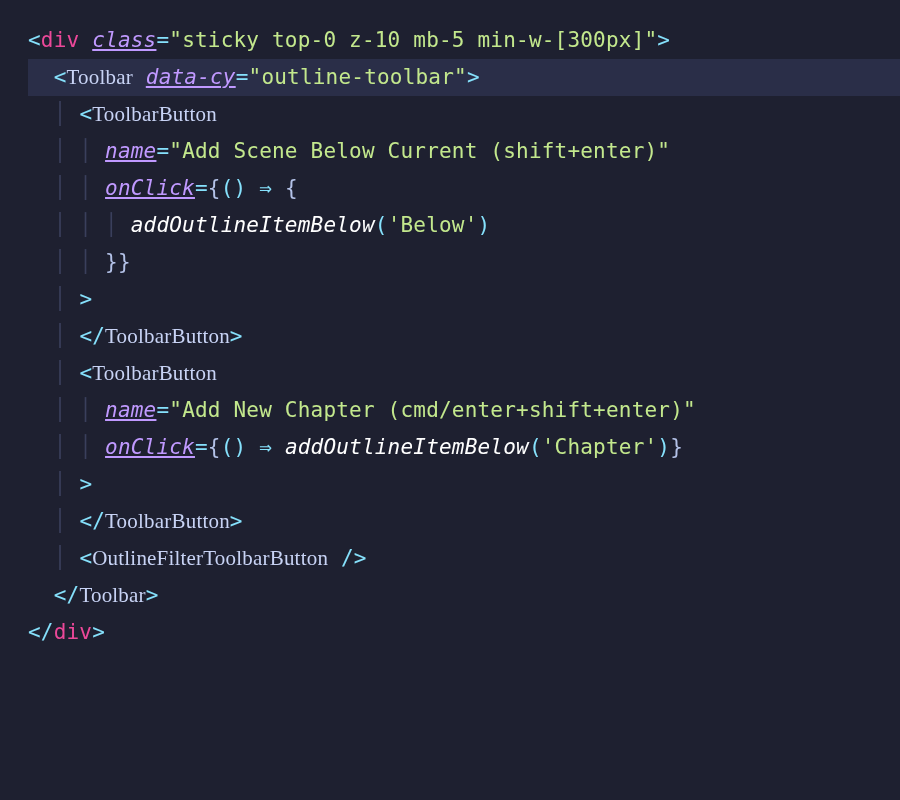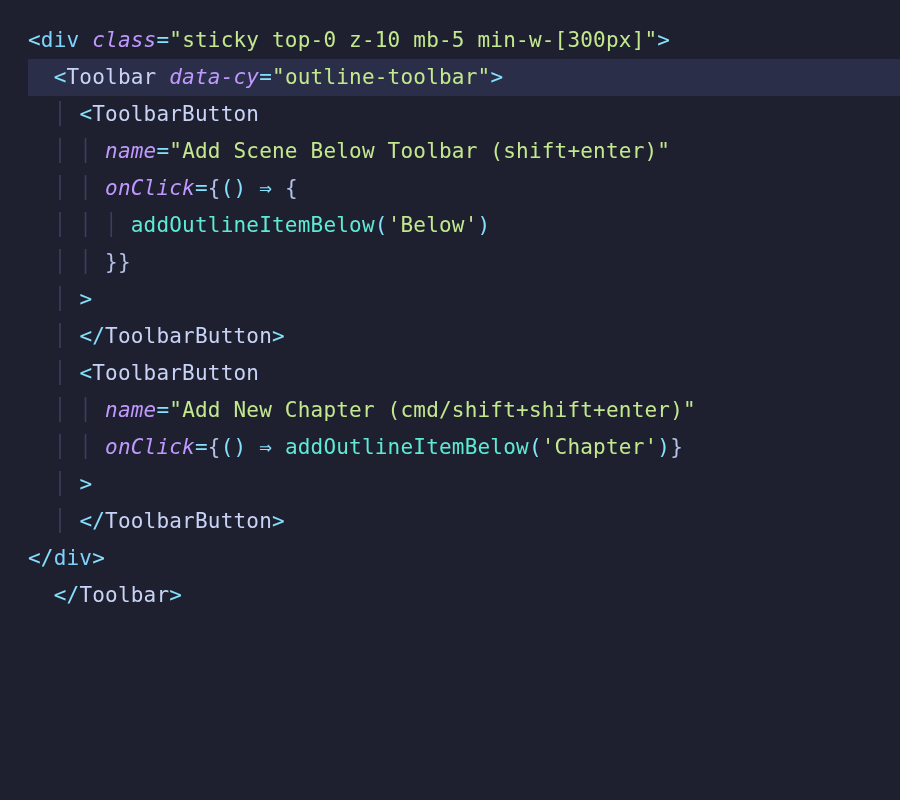--- a/index.html
+++ b/index.html
@@ -19,64 +19,65 @@
     white-space: pre;
     position: relative;
   }
   .line.highlighted {
     background: #2a2e48;
   }
   .guide {
     color: #3a3f5c;
   }
   .bracket  { color: #86e1fc; }
-  .tag      { color: #7dd3fc; text-align: right; }
-  .comp     { color: #c8d3f5; }
-  .attr-it  { color: #c099ff; font-style: italic; }
+  .tag      { color: #ec4899; text-align: right; }
+  .comp     { color: #c8d3f5; font-family: Liberation Serif, serif; }
+  .attr-it  { color: #c099ff; font-style: italic; text-decoration: underline; }
   .eq       { color: #86e1fc; }
   .str      { color: #c3e88d; }
   .brace    { color: #b4c2e8; }
   .paren    { color: #86e1fc; }
   .arrow    { color: #86e1fc; }
-  .fn       { color: #5eead4; }
+  .fn       { color: #ffffff; font-style: italic; }
   .slash    { color: #86e1fc; }
 </style>
 </head>
 <body>
 
 <div>
 
 <div class="line"><span class="bracket">&lt;</span><span class="tag">div</span><span> </span><span class="attr-it">class</span><span class="eq">=</span><span class="str">"</span><span class="str">sticky top-0 z-10 mb-5 min-w-[300px]</span><span class="str">"</span><span class="bracket">&gt;</span></div>
 
 <div class="line highlighted"><span class="guide">  </span><span class="bracket">&lt;</span><span class="comp">Toolbar</span><span> </span><span class="attr-it">data-cy</span><span class="eq">=</span><span class="str">"</span><span class="str">outline-toolbar</span><span class="str">"</span><span class="bracket">&gt;</span></div>
 
 <div class="line"><span class="guide">  │ </span><span class="bracket">&lt;</span><span class="comp">ToolbarButton</span></div>
 
-<div class="line"><span class="guide">  │ │ </span><span class="attr-it">name</span><span class="eq">=</span><span class="str">"</span><span class="str">Add Scene Below Toolbar (shift+enter)</span><span class="str">"</span></div>
+<div class="line"><span class="guide">  │ │ </span><span class="attr-it">name</span><span class="eq">=</span><span class="str">"</span><span class="str">Add Scene Below Current (shift+enter)</span><span class="str">"</span></div>
 
 <div class="line"><span class="guide">  │ │ </span><span class="attr-it">onClick</span><span class="eq">=</span><span class="brace">{</span><span class="paren">(</span><span class="paren">)</span><span> </span><span class="arrow">⇒</span><span> </span><span class="brace">{</span></div>
 
 <div class="line"><span class="guide">  │ │ │ </span><span class="fn">addOutlineItemBelow</span><span class="paren">(</span><span class="str">'</span><span class="str">Below</span><span class="str">'</span><span class="paren">)</span></div>
 
 <div class="line"><span class="guide">  │ │ </span><span class="brace">}</span><span class="brace">}</span></div>
 
 <div class="line"><span class="guide">  │ </span><span class="bracket">&gt;</span></div>
 
 
 <div class="line"><span class="guide">  │ </span><span class="bracket">&lt;</span><span class="slash">/</span><span class="comp">ToolbarButton</span><span class="bracket">&gt;</span></div>
 
 <div class="line"><span class="guide">  │ </span><span class="bracket">&lt;</span><span class="comp">ToolbarButton</span></div>
 
-<div class="line"><span class="guide">  │ │ </span><span class="attr-it">name</span><span class="eq">=</span><span class="str">"</span><span class="str">Add New Chapter (cmd/shift+shift+enter)</span><span class="str">"</span></div>
+<div class="line"><span class="guide">  │ │ </span><span class="attr-it">name</span><span class="eq">=</span><span class="str">"</span><span class="str">Add New Chapter (cmd/enter+shift+enter)</span><span class="str">"</span></div>
 
 <div class="line"><span class="guide">  │ │ </span><span class="attr-it">onClick</span><span class="eq">=</span><span class="brace">{</span><span class="paren">(</span><span class="paren">)</span><span> </span><span class="arrow">⇒</span><span> </span><span class="fn">addOutlineItemBelow</span><span class="paren">(</span><span class="str">'</span><span class="str">Chapter</span><span class="str">'</span><span class="paren">)</span><span class="brace">}</span></div>
 
 <div class="line"><span class="guide">  │ </span><span class="bracket">&gt;</span></div>
 
 
 <div class="line"><span class="guide">  │ </span><span class="bracket">&lt;</span><span class="slash">/</span><span class="comp">ToolbarButton</span><span class="bracket">&gt;</span></div>
 
+<div class="line"><span class="guide">  │ </span><span class="bracket">&lt;</span><span class="comp">OutlineFilterToolbarButton</span><span> </span><span class="slash">/</span><span class="bracket">&gt;</span></div>
+
+<div class="line"><span class="guide">  </span><span class="bracket">&lt;</span><span class="slash">/</span><span class="comp">Toolbar</span><span class="bracket">&gt;</span></div>
 
 <div class="line"><span class="bracket">&lt;</span><span class="slash">/</span><span class="tag">div</span><span class="bracket">&gt;</span></div>
-
-<div class="line"><span class="guide">  </span><span class="bracket">&lt;</span><span class="slash">/</span><span class="comp">Toolbar</span><span class="bracket">&gt;</span></div>
 
 </div>
 
 </body></html>

